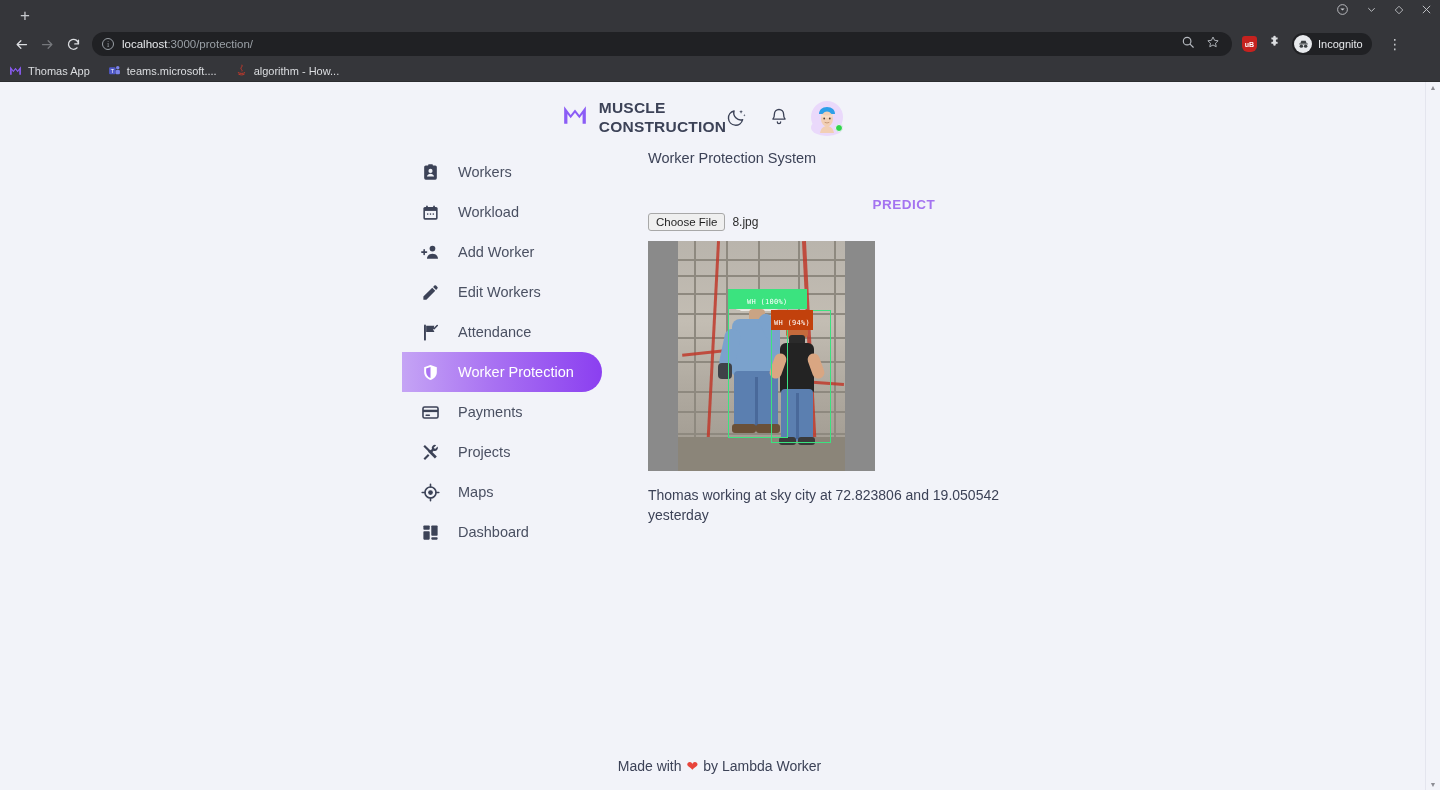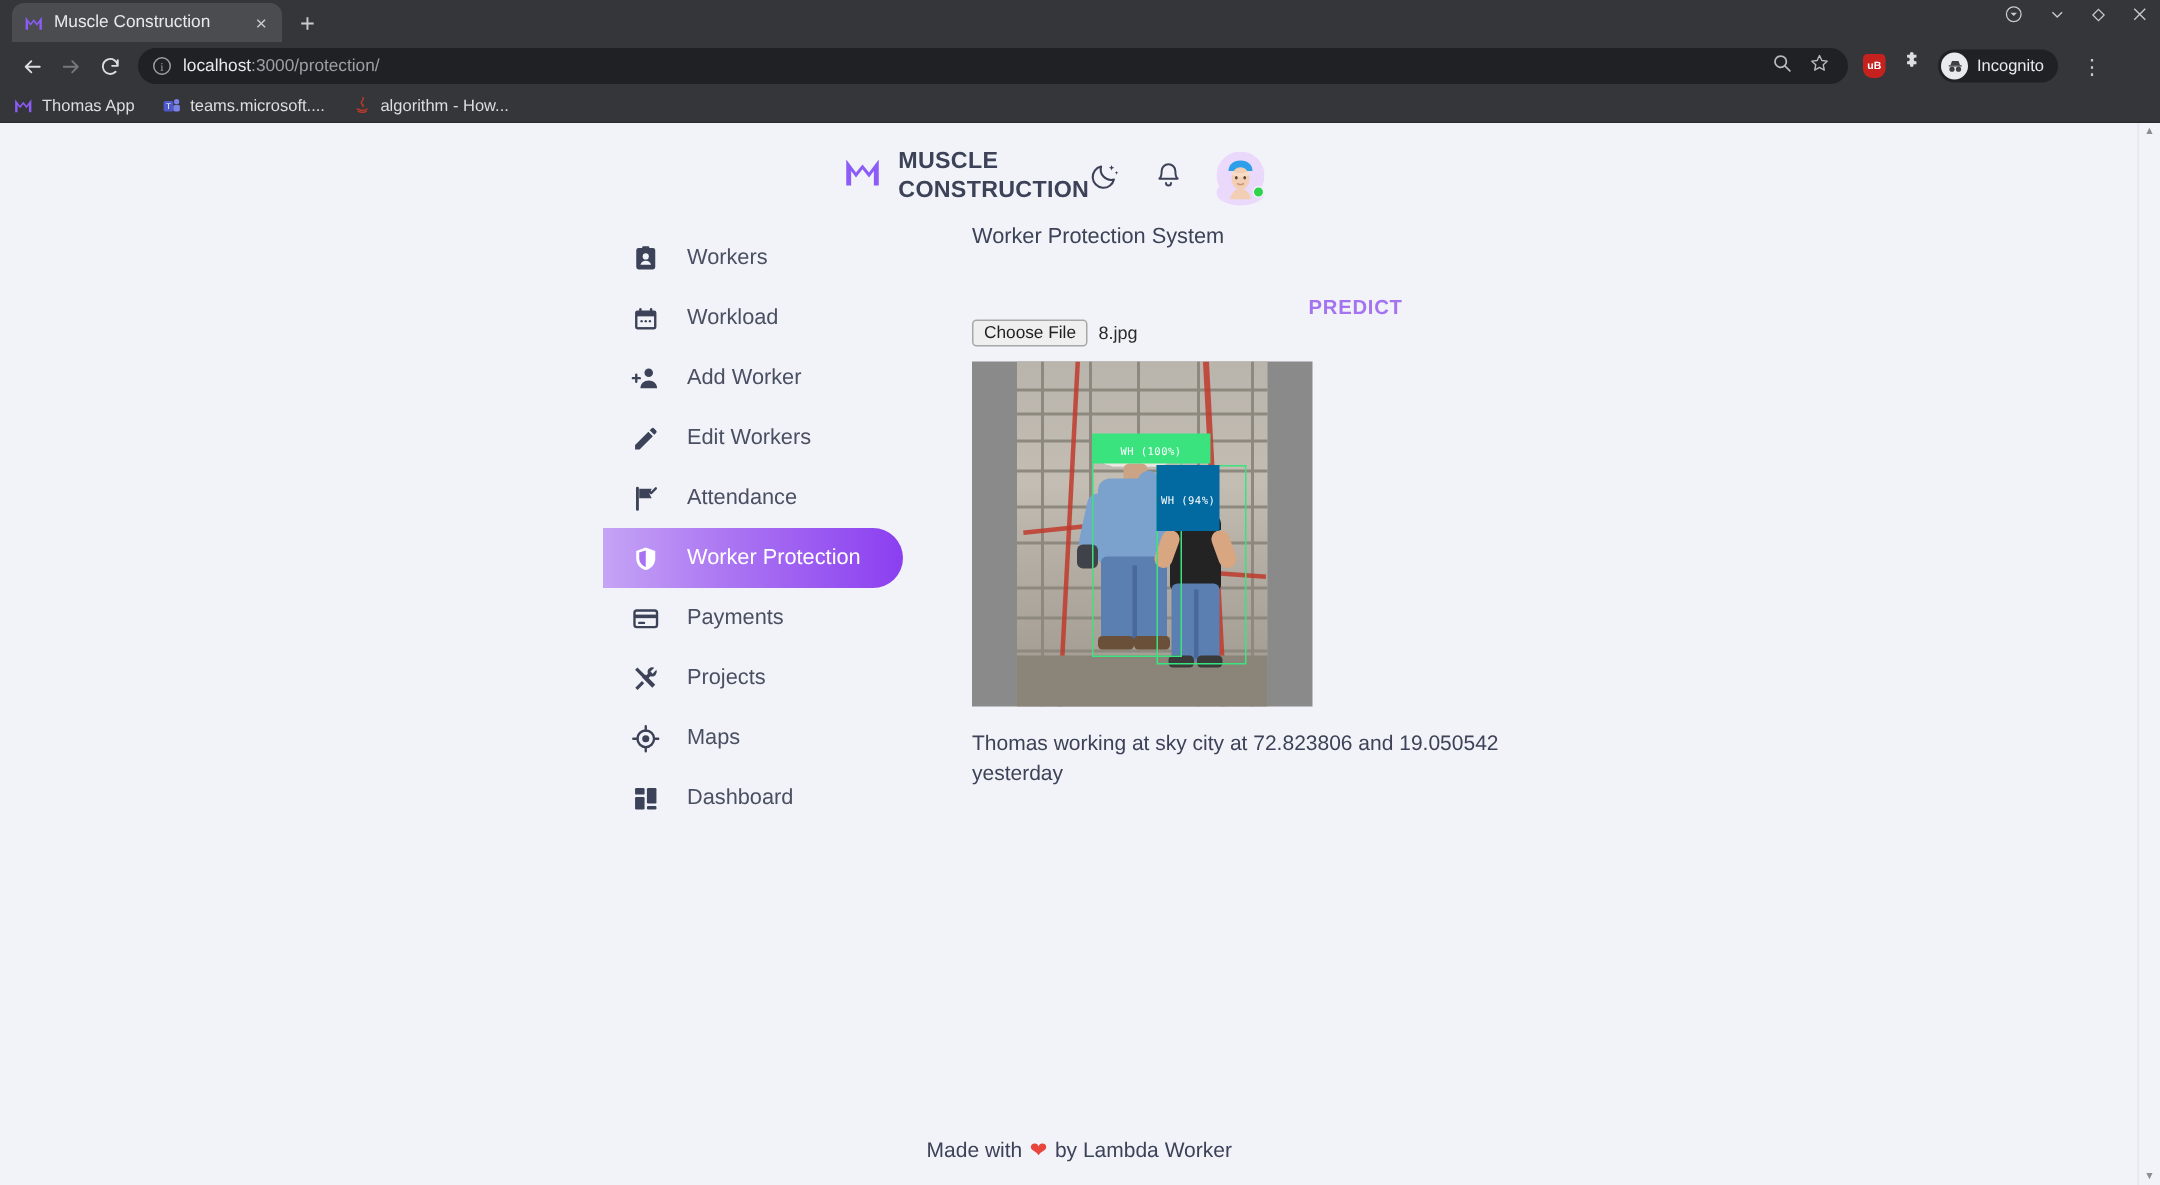--- a/index.html
+++ b/index.html
@@ -167,29 +167,20 @@
   }
   .sb-arrow { color: #8d8d94; font-size: 7px; line-height: 1; cursor: pointer; }
   .sb-thumb { width: 9px; flex: 1; background: #f2f3f9; margin: 2px 0; border-radius: 4px; }
 </style>
 </head>
 <body>
 
 <div class="browser">
 
   <div class="tabstrip">
-    <div class="tab">
-      <span class="tab-favicon">
-        <svg width="13" height="13" viewBox="0 0 24 24">
-            <path d="M2 20V4l6 8 4-5 4 5 6-8v16h-3v-9l-3 4-4-5-4 5-3-4v9z" fill="#8b5cf6"></path>
-          </svg>
-      </span>
-      <span class="tab-title">Muscle Construction</span>
-      <span class="tab-close">×</span>
-    </div>
     <span class="newtab">+</span>
     <div class="winctl">
       <span>
         <svg width="13" height="13" viewBox="0 0 24 24">
             <circle cx="12" cy="12" r="9" fill="none" stroke="#c8cace" stroke-width="1.6"></circle>
             <path d="M8 10l4 4 4-4z" fill="#c8cace"></path>
           </svg>
       </span>
       <span>
         <svg width="11" height="11" viewBox="0 0 24 24">
@@ -520,21 +511,21 @@
             <div class="person" style="left:148px;top:152px;width:2.5px;height:46px;background:#49699a"></div>
             <div class="person" style="left:131px;top:196px;width:17px;height:8px;background:#3a3a3a;border-radius:3px"></div>
             <div class="person" style="left:150px;top:196px;width:17px;height:8px;background:#3a3a3a;border-radius:3px"></div>
 
             <div style="position:absolute;left:80px;top:62px;width:60px;height:135px;border:1.5px solid #3be37f;"></div>
             <div style="position:absolute;left:80px;top:48px;background:#3be37f;padding:1px 19px;">
               <span style="font-family:'DejaVu Sans Mono',monospace;font-size:7px;color:#fff;letter-spacing:.3px;">WH (100%)</span>
             </div>
 
             <div style="position:absolute;left:123px;top:69px;width:60px;height:133px;border:1.5px solid #3be37f;"></div>
-            <div style="position:absolute;left:123px;top:69px;background:#0369a1;padding:13px 3px;">
+            <div style="position:absolute;left:123px;top:69px;background:#c2410c;padding:1px 3px;">
               <span style="font-family:'DejaVu Sans Mono',monospace;font-size:7px;color:#fff;letter-spacing:.3px;">WH (94%)</span>
             </div>
           </div>
 
           <div class="caption">Thomas working at sky city at 72.823806 and 19.050542 yesterday</div>
         </div>
       </div>
 
       <div class="footer">
         <span>Made with</span>

